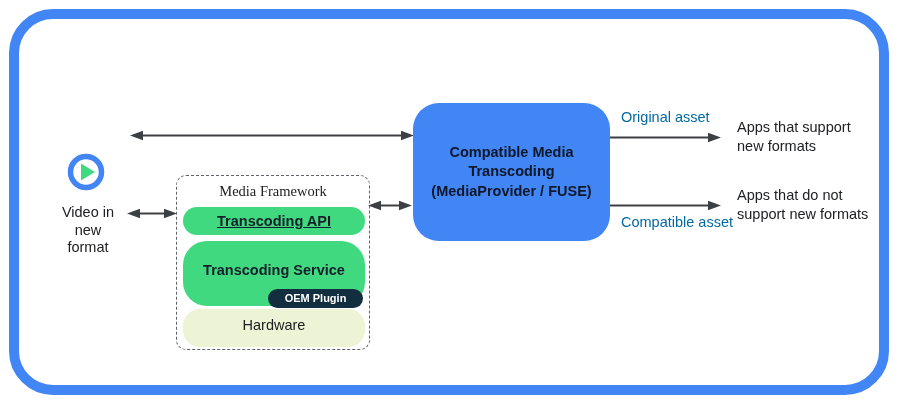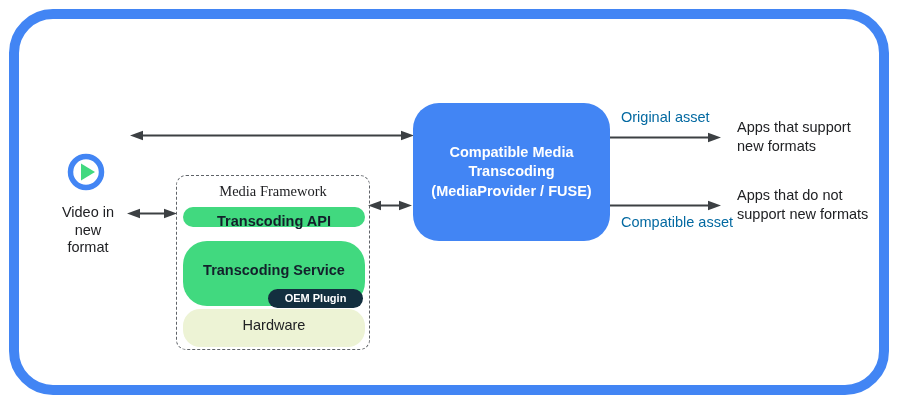--- a/index.html
+++ b/index.html
@@ -14,30 +14,30 @@
   .play-icon { left:66px; top:152px; width:40px; height:40px; }
 
   .video-label { left:38px; top:204px; width:100px; text-align:center;
     font-size:14.5px; line-height:17.5px; white-space:pre-line; }
 
   .fw-box { left:176px; top:175px; width:194px; height:175px;
     border:1.6px dashed #5f6368; border-radius:10px; }
   .fw-title { left:0; top:7px; width:100%; text-align:center; font-size:14.5px;font-family:Liberation Serif, serif; }
   .layer { left:6px; width:182px; text-align:center; font-weight:bold;
     font-size:14.5px; background:#41D97F; color:#13202b; }
-  .layer-api { top:31px; height:20px; border-radius:15px; line-height:28px; }
+  .layer-api { top:31px; height:28px; border-radius:15px; line-height:28px;text-decoration:underline; }
   .layer-service { top:65px; height:65px; border-radius:24px; padding-top:21px; }
   .layer-hw { top:133px; height:38px; border-radius:17px; line-height:33px;
     background:#EDF3D5; font-weight:normal; font-size:14.5px; color:#202124; }
   .oem-pill { left:91px; top:113px; width:95px; height:19px; border-radius:10px;
     background:#132F3F; color:#ffffff; font-size:11px; font-weight:bold;
     text-align:center; line-height:19px; }
 
   .transcoder-box { left:413px; top:103px; width:197px; height:138px;
-    border-radius:26px; background:#4285F4; color:#ffffff; font-weight:bold;
+    border-radius:26px; background:#4285F4; color:#0f172a; font-weight:bold;
     font-size:14.5px; line-height:19.5px; text-align:center;
     display:flex; align-items:center; justify-content:center; white-space:pre-line; }
 
   .asset-label { color:#0369a1; font-size:14.5px; }
   .dest-label { font-size:14.5px; line-height:19px; white-space:pre-line; }
 
   svg.arrow { overflow:visible; }
   .arrow line { stroke:#3C4043; stroke-width:2; }
   .arrow polygon { fill:#3C4043; }
 </style>

